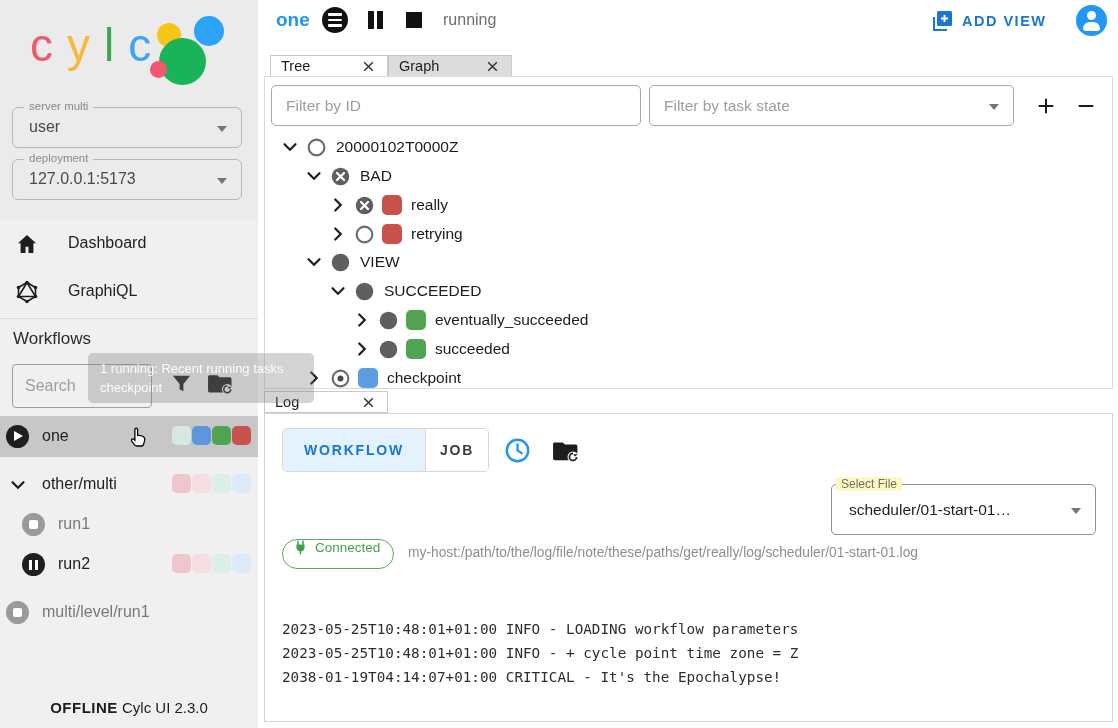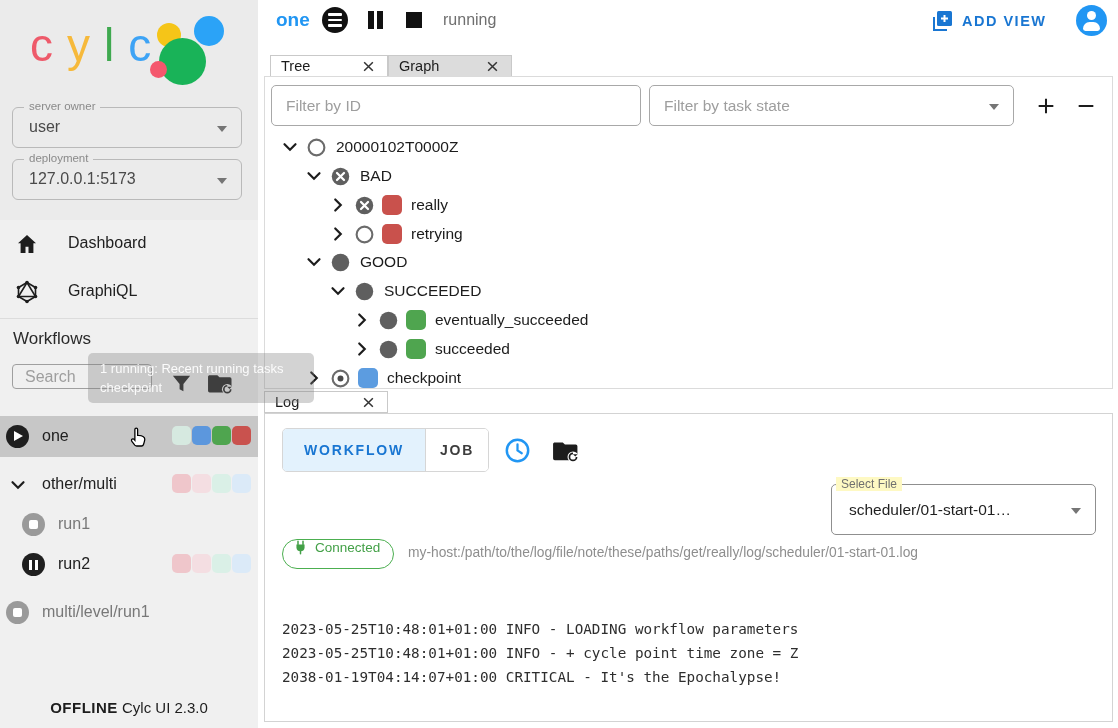--- a/index.html
+++ b/index.html
@@ -23,21 +23,21 @@
   .mselect .flabel{position:absolute;left:11px;top:-8px;padding:0 5px;font-size:11.5px;color:#8a8a8a;background:#ebebeb}
   .mselect .fvalue{position:absolute;left:16px;top:10px;font-size:16px;color:#4a4a4a}
   .caret{position:absolute;right:14px;top:18px;width:0;height:0;border-left:5px solid transparent;border-right:5px solid transparent;border-top:6px solid #757575}
 
   .nav-row{position:absolute;left:0;width:258px;height:46px}
   .nav-label{position:absolute;left:68px;top:12px;font-size:16px;color:#212121}
   .nav-ic{position:absolute;left:15px;top:10px;width:24px;height:24px}
   .divider{position:absolute;left:0;width:258px;height:1px;background:#dcdcdc}
   .wf-heading{position:absolute;left:13px;top:329px;font-size:17px;color:#2b2b2b}
 
-  .search-box{position:absolute;left:12px;top:364px;width:140px;height:25px;border:1px solid #9f9f9f;border-radius:4px;background:transparent}
+  .search-box{position:absolute;left:12px;top:364px;width:140px;height:44px;border:1px solid #9f9f9f;border-radius:4px;background:transparent}
   .search-box input{width:100%;height:100%;border:none;background:transparent;outline:none;font-size:16px;color:#444;padding:0 12px;font-family:"Liberation Sans",sans-serif}
   .search-box input::placeholder{color:#9e9e9e}
 
   .wrow{position:absolute;left:0;width:258px;height:41px}
   .wrow.sel{background:#c7c7c7}
   .wname{position:absolute;top:11px;font-size:16px;color:#212121}
   .wname.dim{color:#787878}
   .statebtn{position:absolute;width:23px;height:23px;border-radius:50%}
   .sb-black{background:#1f1f1f}.sb-gray{background:#9a9a9a}
   .statebtn .play{position:absolute;left:8px;top:6px;width:0;height:0;border-top:5.5px solid transparent;border-bottom:5.5px solid transparent;border-left:9px solid #fff}
@@ -121,21 +121,21 @@
   <div class="sidebar">
     <div class="sidebar-top">
       <div class="logo"><b class="lg-c1">c</b><b class="lg-y">y</b><b class="lg-l">l</b><b class="lg-c2">c</b></div>
       <div class="logo-dots">
         <span class="dot d-yellow"></span>
           <span class="dot d-blue"></span>
           <span class="dot d-green"></span>
           <span class="dot d-pink"></span>
       </div>
       <div class="mselect" style="top:107px">
-        <span class="flabel">server owner</span>
+        <span class="flabel">server multi</span>
         <span class="fvalue">user</span>
         <span class="caret"></span>
       </div>
       <div class="mselect" style="top:159px">
         <span class="flabel">deployment</span>
         <span class="fvalue">127.0.0.1:5173</span>
         <span class="caret"></span>
       </div>
     </div>
 
@@ -334,21 +334,21 @@
       <span class="jsq red"></span>
       <span class="tlabel">retrying</span>
     </div>
     <div class="trow" style="left:38px;top:171px">
       <svg class="chev" viewBox="0 0 24 24">
           <path d="M6 9l6 6 6-6" stroke="#1d1d1d" stroke-width="2.4" fill="none" stroke-linecap="round"></path>
         </svg>
       <svg class="ticon" viewBox="0 0 24 24">
           <circle cx="12" cy="12" r="10" fill="#5f5f5f"></circle>
         </svg>
-      <span class="tlabel">GOOD</span>
+      <span class="tlabel">VIEW</span>
     </div>
     <div class="trow" style="left:62px;top:200px">
       <svg class="chev" viewBox="0 0 24 24">
           <path d="M6 9l6 6 6-6" stroke="#1d1d1d" stroke-width="2.4" fill="none" stroke-linecap="round"></path>
         </svg>
       <svg class="ticon" viewBox="0 0 24 24">
           <circle cx="12" cy="12" r="10" fill="#5f5f5f"></circle>
         </svg>
       <span class="tlabel">SUCCEEDED</span>
     </div>

